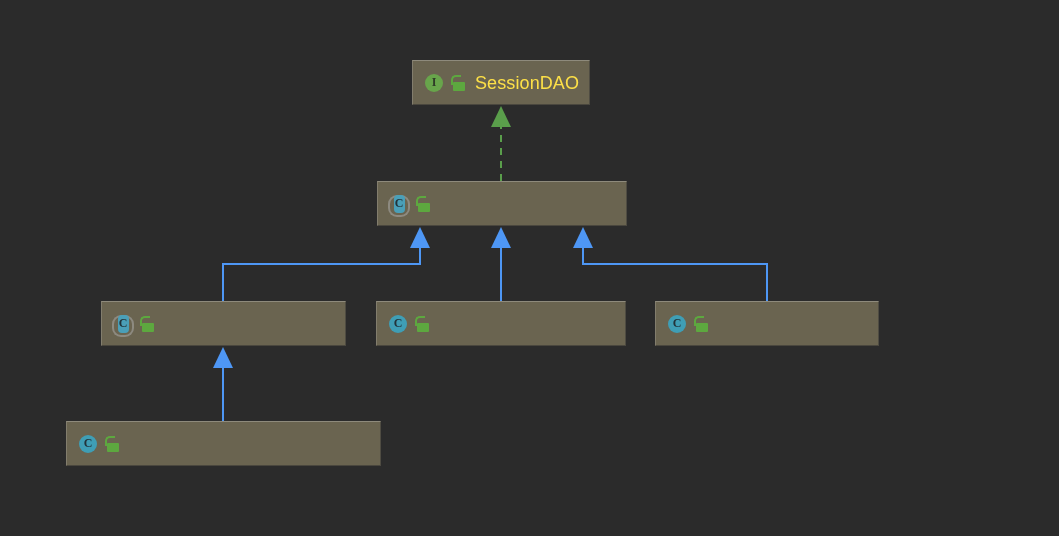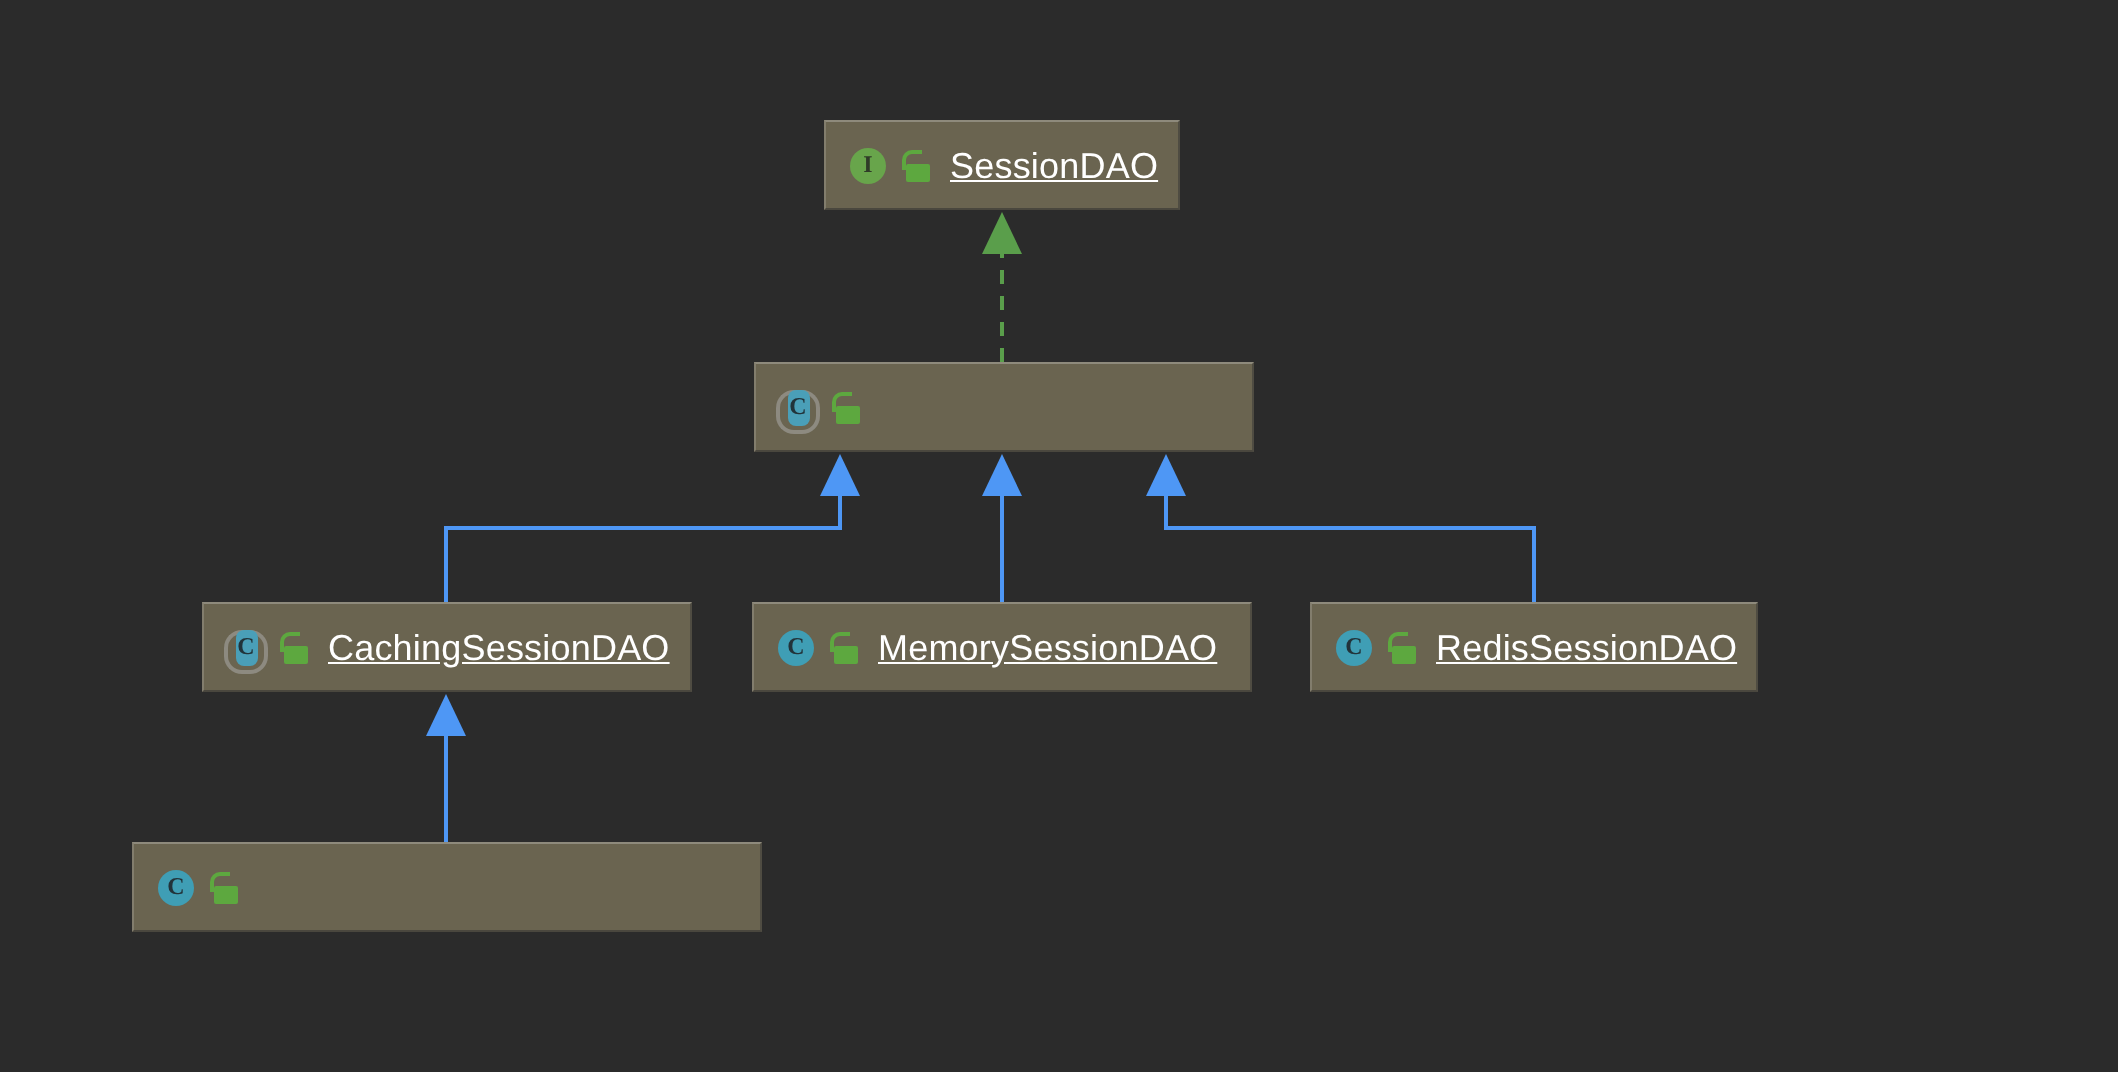--- a/index.html
+++ b/index.html
@@ -33,27 +33,26 @@
     border-top: 1px solid #8e8a7c;
     border-left: 1px solid #827d6d;
     border-right: 1px solid #4f4c42;
     border-bottom: 1px solid #4a473e;
     display: flex;
     align-items: center;
     padding: 0 14px 0 10px;
     z-index: 5;
   }
   .node-label {
-    color: #ffffff;
+    color: #fde047;
     font-size: 18px;
     line-height: 1;
     white-space: nowrap;
     margin-left: 9px;
     letter-spacing: 0.1px;
-    text-decoration: underline;
   }
   .icon-kind {
     position: relative;
     width: 22px;
     height: 22px;
     flex: 0 0 22px;
   }
   .icon-lock {
     position: relative;
     width: 15px;
@@ -235,45 +234,42 @@
     <span class="icon-kind kind-abstract">
       <span class="glyph-bracket-l"></span>
       <span class="glyph-bracket-r"></span>
       <span class="glyph-body"></span>
       <span class="glyph-letter">C</span>
     </span>
     <span class="icon-lock">
       <span class="lock-shackle"></span>
       <span class="lock-body"></span>
     </span>
-    <span class="node-label">CachingSessionDAO</span>
   </div>
 
   <div class="node" style="left:376px; top:301px; width:250px; height:45px;">
     <span class="icon-kind kind-class">
       <span class="glyph-circle"></span>
       <span class="glyph-letter">C</span>
     </span>
     <span class="icon-lock">
       <span class="lock-shackle"></span>
       <span class="lock-body"></span>
     </span>
-    <span class="node-label">MemorySessionDAO</span>
   </div>
 
   <div class="node" style="left:655px; top:301px; width:224px; height:45px;">
     <span class="icon-kind kind-class">
       <span class="glyph-circle"></span>
       <span class="glyph-letter">C</span>
     </span>
     <span class="icon-lock">
       <span class="lock-shackle"></span>
       <span class="lock-body"></span>
     </span>
-    <span class="node-label">RedisSessionDAO</span>
   </div>
 
   <div class="node" style="left:66px; top:421px; width:315px; height:45px;">
     <span class="icon-kind kind-class">
       <span class="glyph-circle"></span>
       <span class="glyph-letter">C</span>
     </span>
     <span class="icon-lock">
       <span class="lock-shackle"></span>
       <span class="lock-body"></span>

